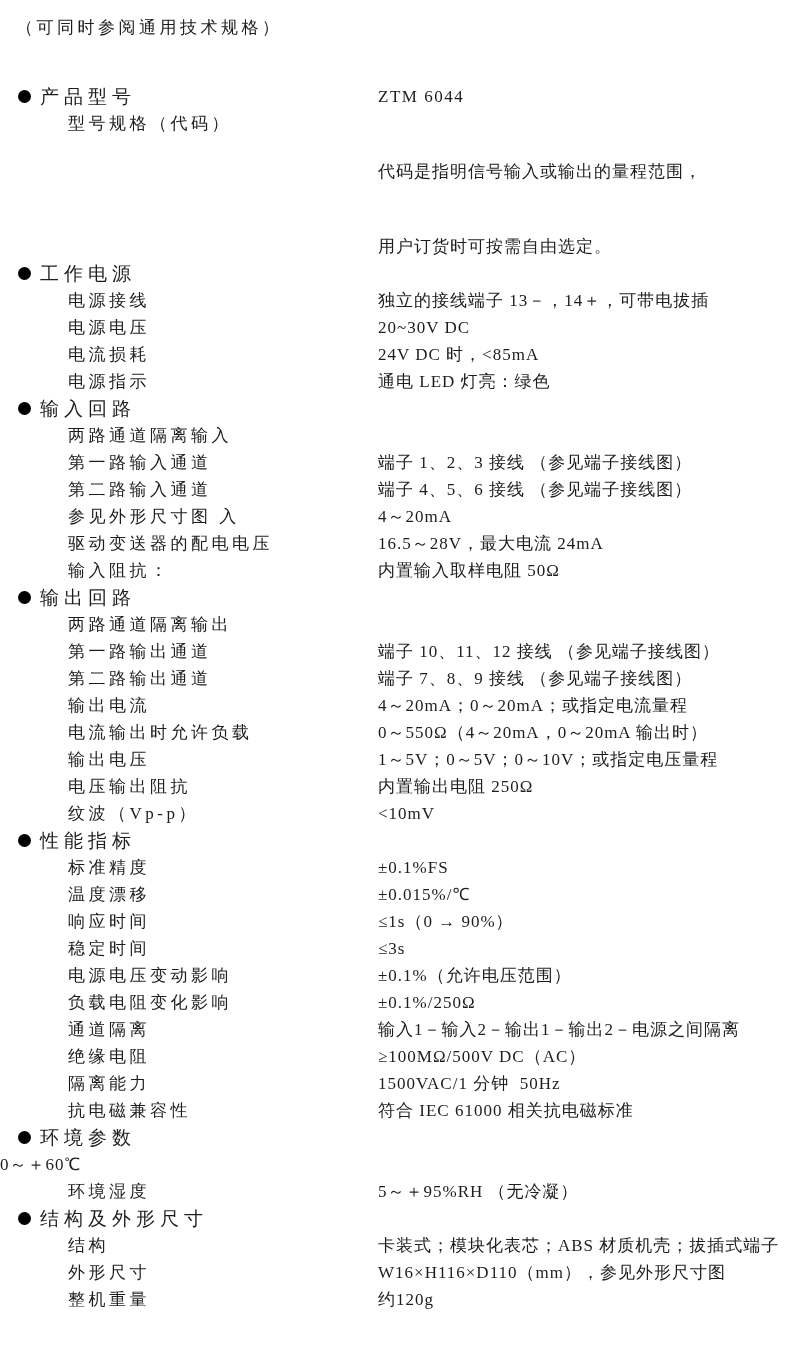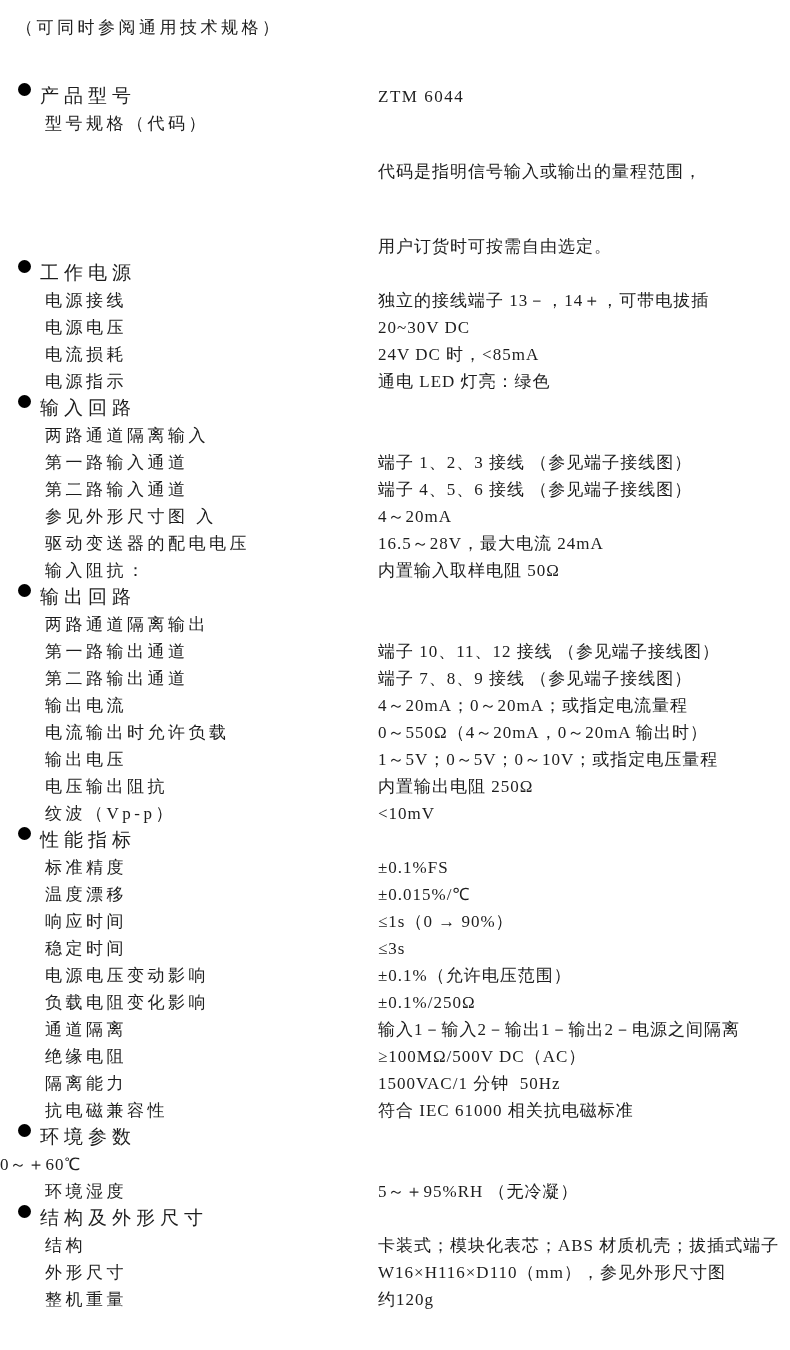--- a/index.html
+++ b/index.html
@@ -27,20 +27,21 @@
     white-space: pre;
   }
   .sections {
     margin-top: 42px;
   }
   .section + .section {
   }
   .sec-header {
     position: relative;
     display: flex;
+    align-items: center;
     height: 27px;
   }
   .bullet {
     flex: none;
     width: 13px;
     height: 13px;
     border-radius: 50%;
     background: #000000;
     margin-left: 18px;
     margin-right: 9px;
@@ -60,21 +61,21 @@
     white-space: pre;
   }
   .row {
     display: flex;
     align-items: flex-start;
   }
   .row .label {
     flex: none;
     box-sizing: border-box;
     width: 378px;
-    padding-left: 45px;
+    padding-left: 68px;
     font-size: 17px;
     line-height: 27px;
     letter-spacing: 3.5px;
     white-space: pre;
   }
   .row .value {
     flex: none;
     font-size: 17px;
     line-height: 27px;
     letter-spacing: 1px;

